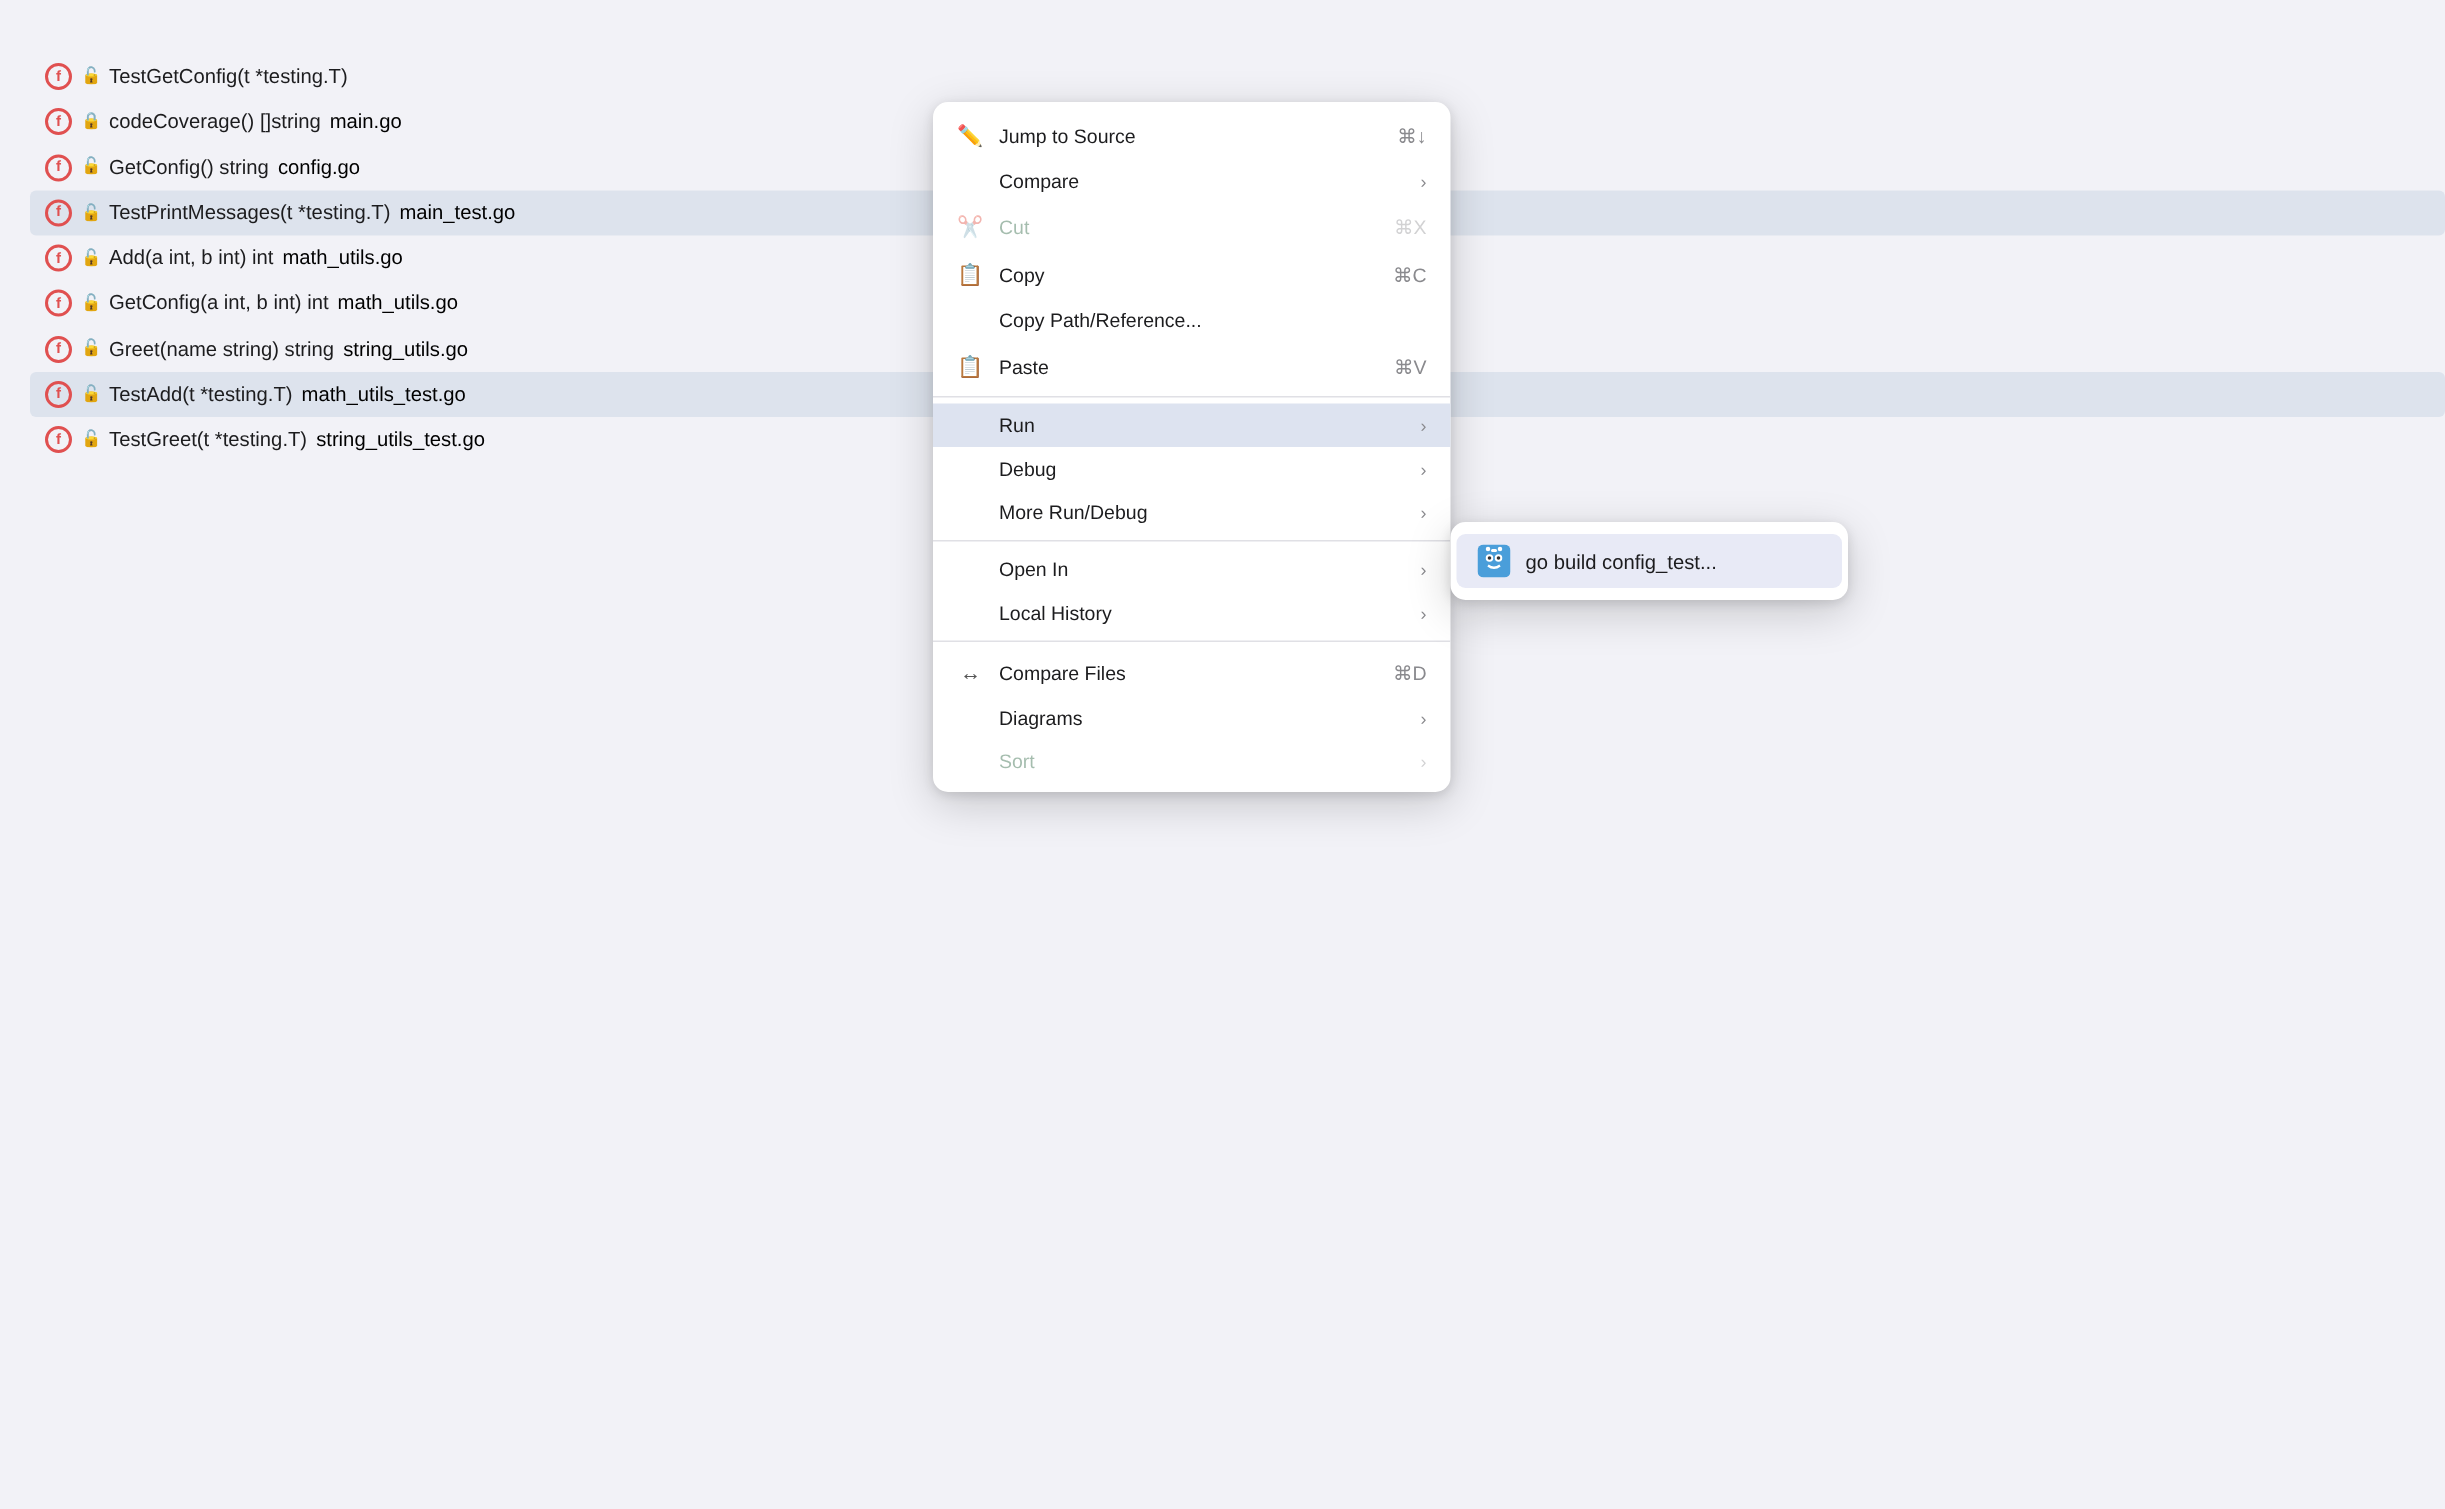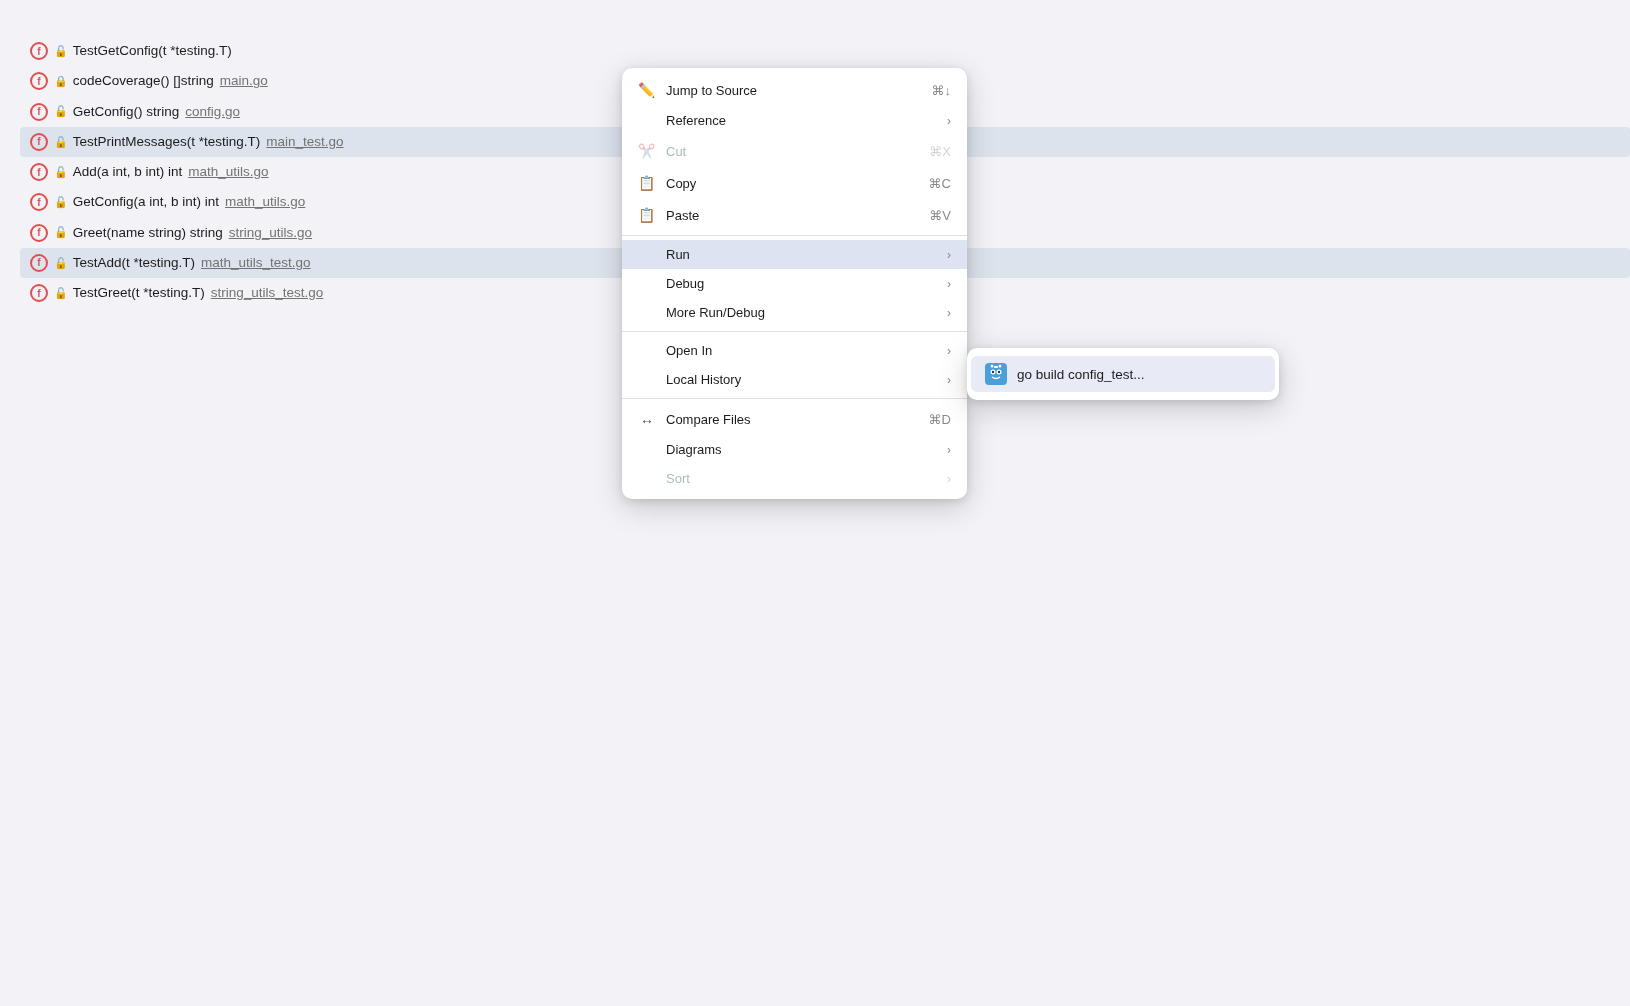--- a/index.html
+++ b/index.html
@@ -72,24 +72,23 @@
       flex-shrink: 0;
     }
 
     .item-name {
       color: #1c1c1e;
       font-size: 13.5px;
       text-align: center;
     }
 
     .item-file {
-      color: #737373;
+      color: #000000;
       font-size: 13.5px;
       margin-left: 6px;
-      text-decoration: underline;
     }
 
     
     .context-menu {
       position: absolute;
       top: 68px;
       left: 622px;
       width: 345px;
       background: #ffffff;
       border-radius: 10px;
@@ -156,21 +155,21 @@
       height: 1px;
       background: #e0e0e5;
       margin: 4px 0;
     }
 
     
     .submenu {
       position: absolute;
       top: 348px;
       left: 967px;
-      width: 312px;
+      width: 265px;
       background: #ffffff;
       border-radius: 10px;
       box-shadow: 0 8px 30px rgba(0,0,0,0.18), 0 2px 8px rgba(0,0,0,0.12);
       padding: 6px 0;
       z-index: 101;
     }
 
     .submenu-item {
       display: flex;
       align-items: center;
@@ -270,37 +269,43 @@
 <div class="menu-item">
       <div class="menu-item-left">
         <span class="menu-icon">✏️</span>
         <span class="menu-label">Jump to Source</span>
       </div>
       <span class="menu-shortcut">⌘↓</span>
     </div>
     <div class="menu-item">
       <div class="menu-item-left">
         <span style="width: 18px; flex-shrink: 0;"></span>
-        <span class="menu-label">Reference</span>
+        <span class="menu-label">Compare</span>
       </div>
       <span class="menu-arrow">›</span>
     </div>
     <div class="menu-item disabled">
       <div class="menu-item-left">
         <span class="menu-icon">✂️</span>
         <span class="menu-label disabled-label">Cut</span>
       </div>
       <span class="menu-shortcut">⌘X</span>
     </div>
     <div class="menu-item">
       <div class="menu-item-left">
         <span class="menu-icon">📋</span>
         <span class="menu-label">Copy</span>
       </div>
       <span class="menu-shortcut">⌘C</span>
+    </div>
+    <div class="menu-item">
+      <div class="menu-item-left">
+        <span style="width: 18px; flex-shrink: 0;"></span>
+        <span class="menu-label">Copy Path/Reference...</span>
+      </div>
     </div>
     <div class="menu-item">
       <div class="menu-item-left">
         <span class="menu-icon">📋</span>
         <span class="menu-label">Paste</span>
       </div>
       <span class="menu-shortcut">⌘V</span>
     </div>
     <div class="menu-divider"></div>
     <div class="menu-item active">

